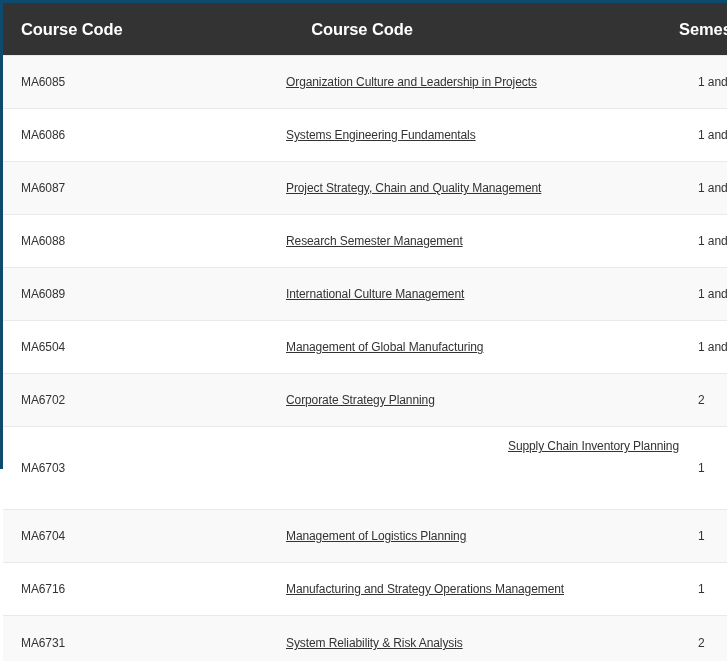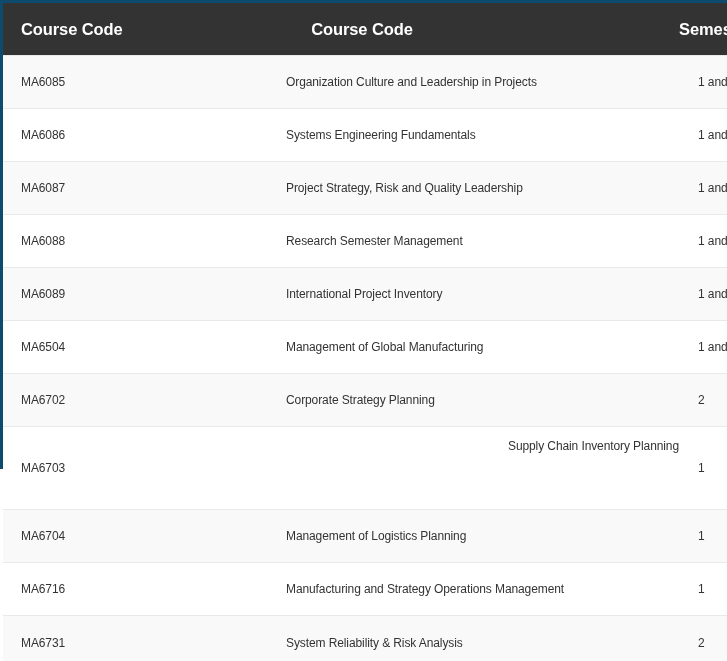--- a/index.html
+++ b/index.html
@@ -82,20 +82,21 @@
   }
   td.cell-code {
     width: 124px;
     padding-left: 18px;
     white-space: nowrap;
   }
   td.cell-title {
     width: 434px;
     padding-left: 141px;
     white-space: nowrap;
+    text-decoration: underline;
   }
   td.cell-sem {
     width: 166px;
     padding-left: 19px;
     white-space: nowrap;
   }
 
   
   tr.tall td {
     height: 70px;
@@ -129,31 +130,31 @@
           <td class="cell-title">Organization Culture and Leadership in Projects</td>
           <td class="cell-sem">1 and 2</td>
         </tr>
         <tr class="data-row">
           <td class="cell-code">MA6086</td>
           <td class="cell-title">Systems Engineering Fundamentals</td>
           <td class="cell-sem">1 and 2</td>
         </tr>
         <tr class="data-row shaded">
           <td class="cell-code">MA6087</td>
-          <td class="cell-title">Project Strategy, Risk and Quality Leadership</td>
+          <td class="cell-title">Project Strategy, Chain and Quality Management</td>
           <td class="cell-sem">1 and 2</td>
         </tr>
         <tr class="data-row">
           <td class="cell-code">MA6088</td>
           <td class="cell-title">Research Semester Management</td>
           <td class="cell-sem">1 and 2</td>
         </tr>
         <tr class="data-row shaded">
           <td class="cell-code">MA6089</td>
-          <td class="cell-title">International Project Inventory</td>
+          <td class="cell-title">International Culture Management</td>
           <td class="cell-sem">1 and 2</td>
         </tr>
         <tr class="data-row">
           <td class="cell-code">MA6504</td>
           <td class="cell-title">Management of Global Manufacturing</td>
           <td class="cell-sem">1 and 2</td>
         </tr>
         <tr class="data-row shaded">
           <td class="cell-code">MA6702</td>
           <td class="cell-title">Corporate Strategy Planning</td>

